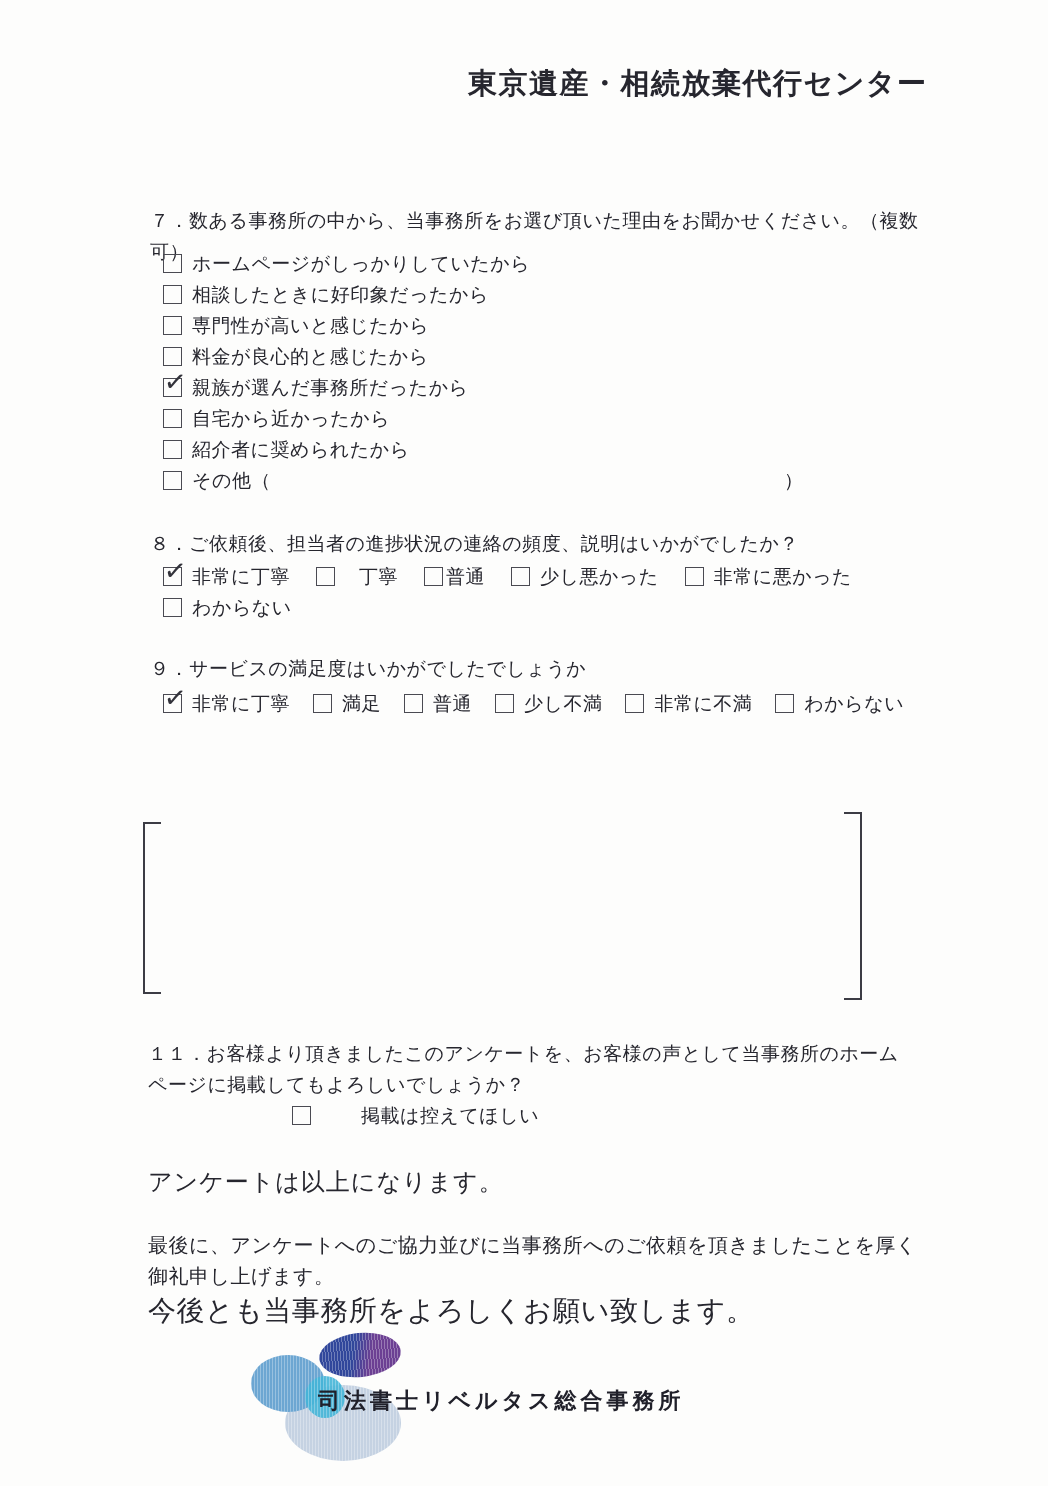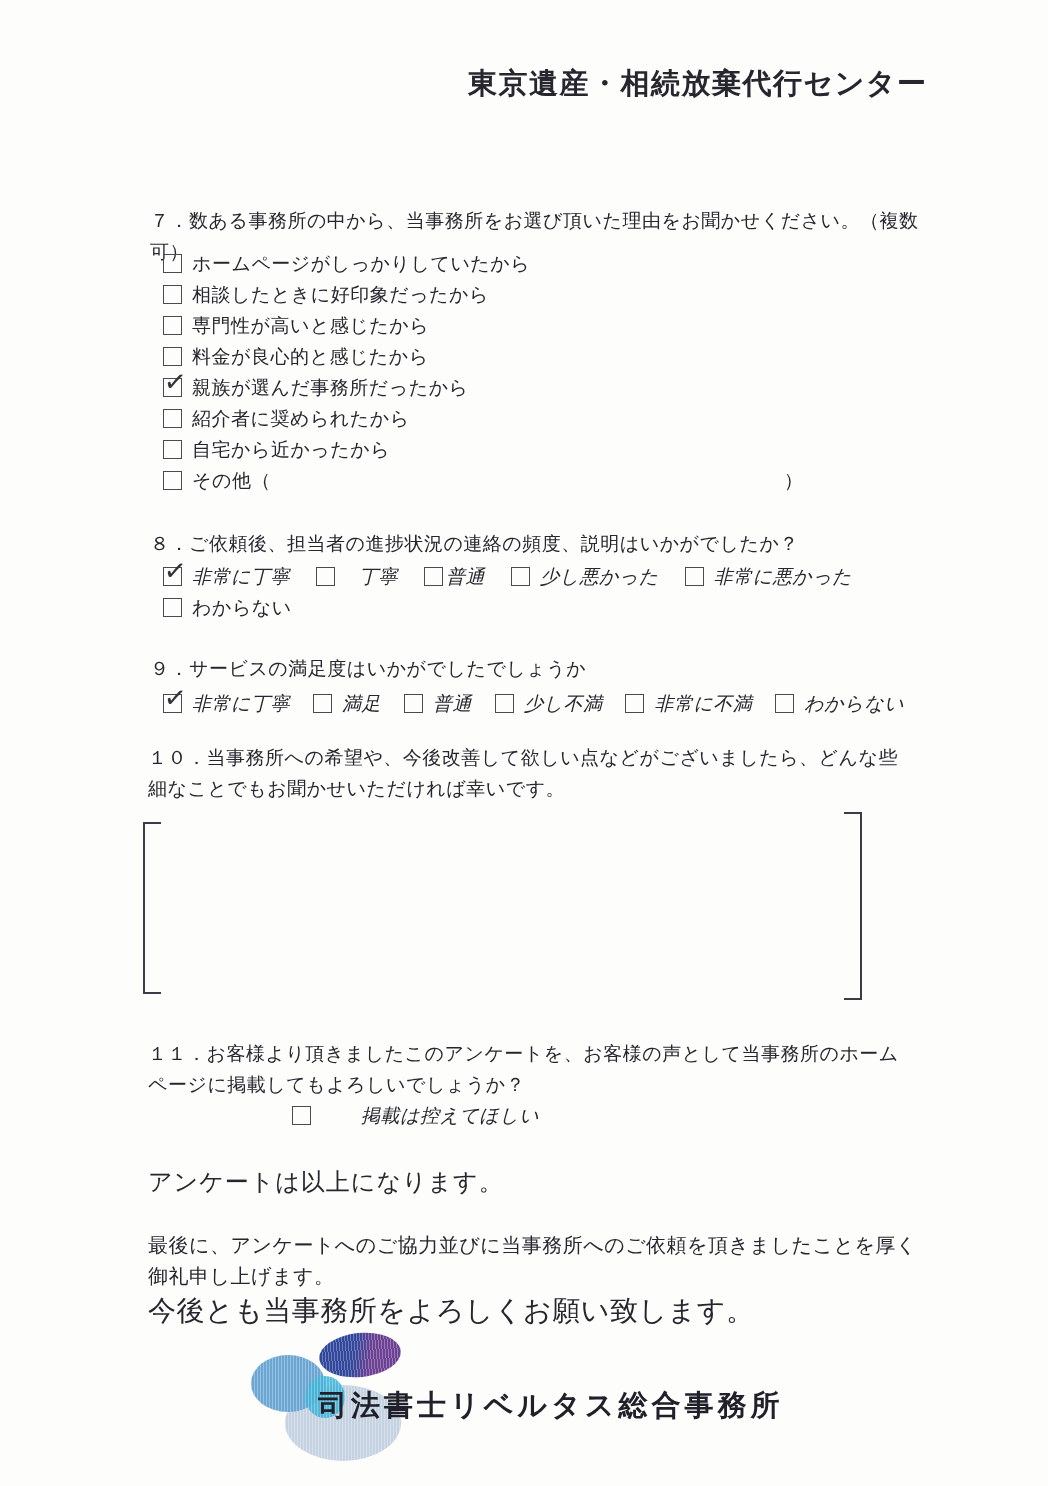--- a/index.html
+++ b/index.html
@@ -19,21 +19,21 @@
     font-size:29px;font-weight:600;letter-spacing:1.5px;
     white-space:nowrap;
   }
 
   
   .q-title{font-size:19px;letter-spacing:.5px;line-height:31px;}
   .abs{position:absolute;}
 
   .opt-col{display:flex;flex-direction:column;}
   .opt-row{display:flex;align-items:center;height:31px;}
-  .opt-inline{display:flex;align-items:center;font-style:italic;}
+  .opt-inline{display:flex;align-items:center;}
 
   .cb{
     width:17px;height:17px;flex:none;
     border:1.6px solid #4a4a52;
     position:relative;
     margin-right:10px;
     background:transparent;
   }
   .cb.tight{margin-right:3px;}
   .cb.wide{margin-right:24px;}
@@ -96,21 +96,21 @@
     left:74px;top:5px;width:82px;height:44px;
     background:linear-gradient(105deg,#31479b 42%,#6c4093 62%);
     transform:rotate(-6deg);z-index:3;
   }
   .logo .ell::after{
     content:"";position:absolute;inset:0;border-radius:50%;
     background:repeating-linear-gradient(90deg,rgba(255,255,255,.3) 0 1px,transparent 1px 3px);
   }
   .logo-text{
     position:absolute;left:318px;top:1386px;
-    font-size:29px;font-weight:bold;letter-spacing:4px;
+    font-size:22px;font-weight:bold;letter-spacing:4px;
     color:#20202a;z-index:4;white-space:nowrap;
     font-family:"Liberation Sans","DejaVu Sans",sans-serif;
   }
 </style>
 </head>
 <body>
 
 <div class="page">
 
   <div class="header-title">東京遺産・相続放棄代行センター</div>
@@ -132,25 +132,25 @@
     <div class="opt-row">
       <span class="cb"></span>
       <span class="opt-label">料金が良心的と感じたから</span>
     </div>
     <div class="opt-row">
       <span class="cb checked"></span>
       <span class="opt-label">親族が選んだ事務所だったから</span>
     </div>
     <div class="opt-row">
       <span class="cb"></span>
+      <span class="opt-label">自宅から近かったから</span>
+    </div>
+    <div class="opt-row">
+      <span class="cb"></span>
       <span class="opt-label">紹介者に奨められたから</span>
-    </div>
-    <div class="opt-row">
-      <span class="cb"></span>
-      <span class="opt-label">自宅から近かったから</span>
     </div>
     <div class="opt-row other">
       <span class="cb"></span>
       <span class="opt-label">その他（</span>
       <span class="close-paren">）</span>
     </div>
   </div>
 
   <div class="abs q-title q8-title">８．ご依頼後、担当者の進捗状況の連絡の頻度、説明はいかがでしたか？</div>
   <div class="abs opt-row q8-row1">
@@ -201,21 +201,20 @@
     <span class="opt-inline">
       <span class="cb"></span>
       <span class="opt-label">非常に不満</span>
     </span>
     <span class="opt-inline">
       <span class="cb"></span>
       <span class="opt-label">わからない</span>
     </span>
   </div>
 
-  <div class="abs q-title q10-text">１０．当事務所への希望や、今後改善して欲しい点などがございましたら、どんな些細なことでもお聞かせいただければ幸いです。</div>
   <div class="abs comment-box">
     <div class="bracket bracket-left"></div>
     <div class="bracket bracket-right"></div>
   </div>
 
   <div class="abs q-title q11-text">１１．お客様より頂きましたこのアンケートを、お客様の声として当事務所のホームページに掲載してもよろしいでしょうか？</div>
   <div class="abs opt-row q11-row">
     <span class="opt-inline q11-opt2">
       <span class="cb"></span>
       <span class="opt-label">掲載は控えてほしい</span>

